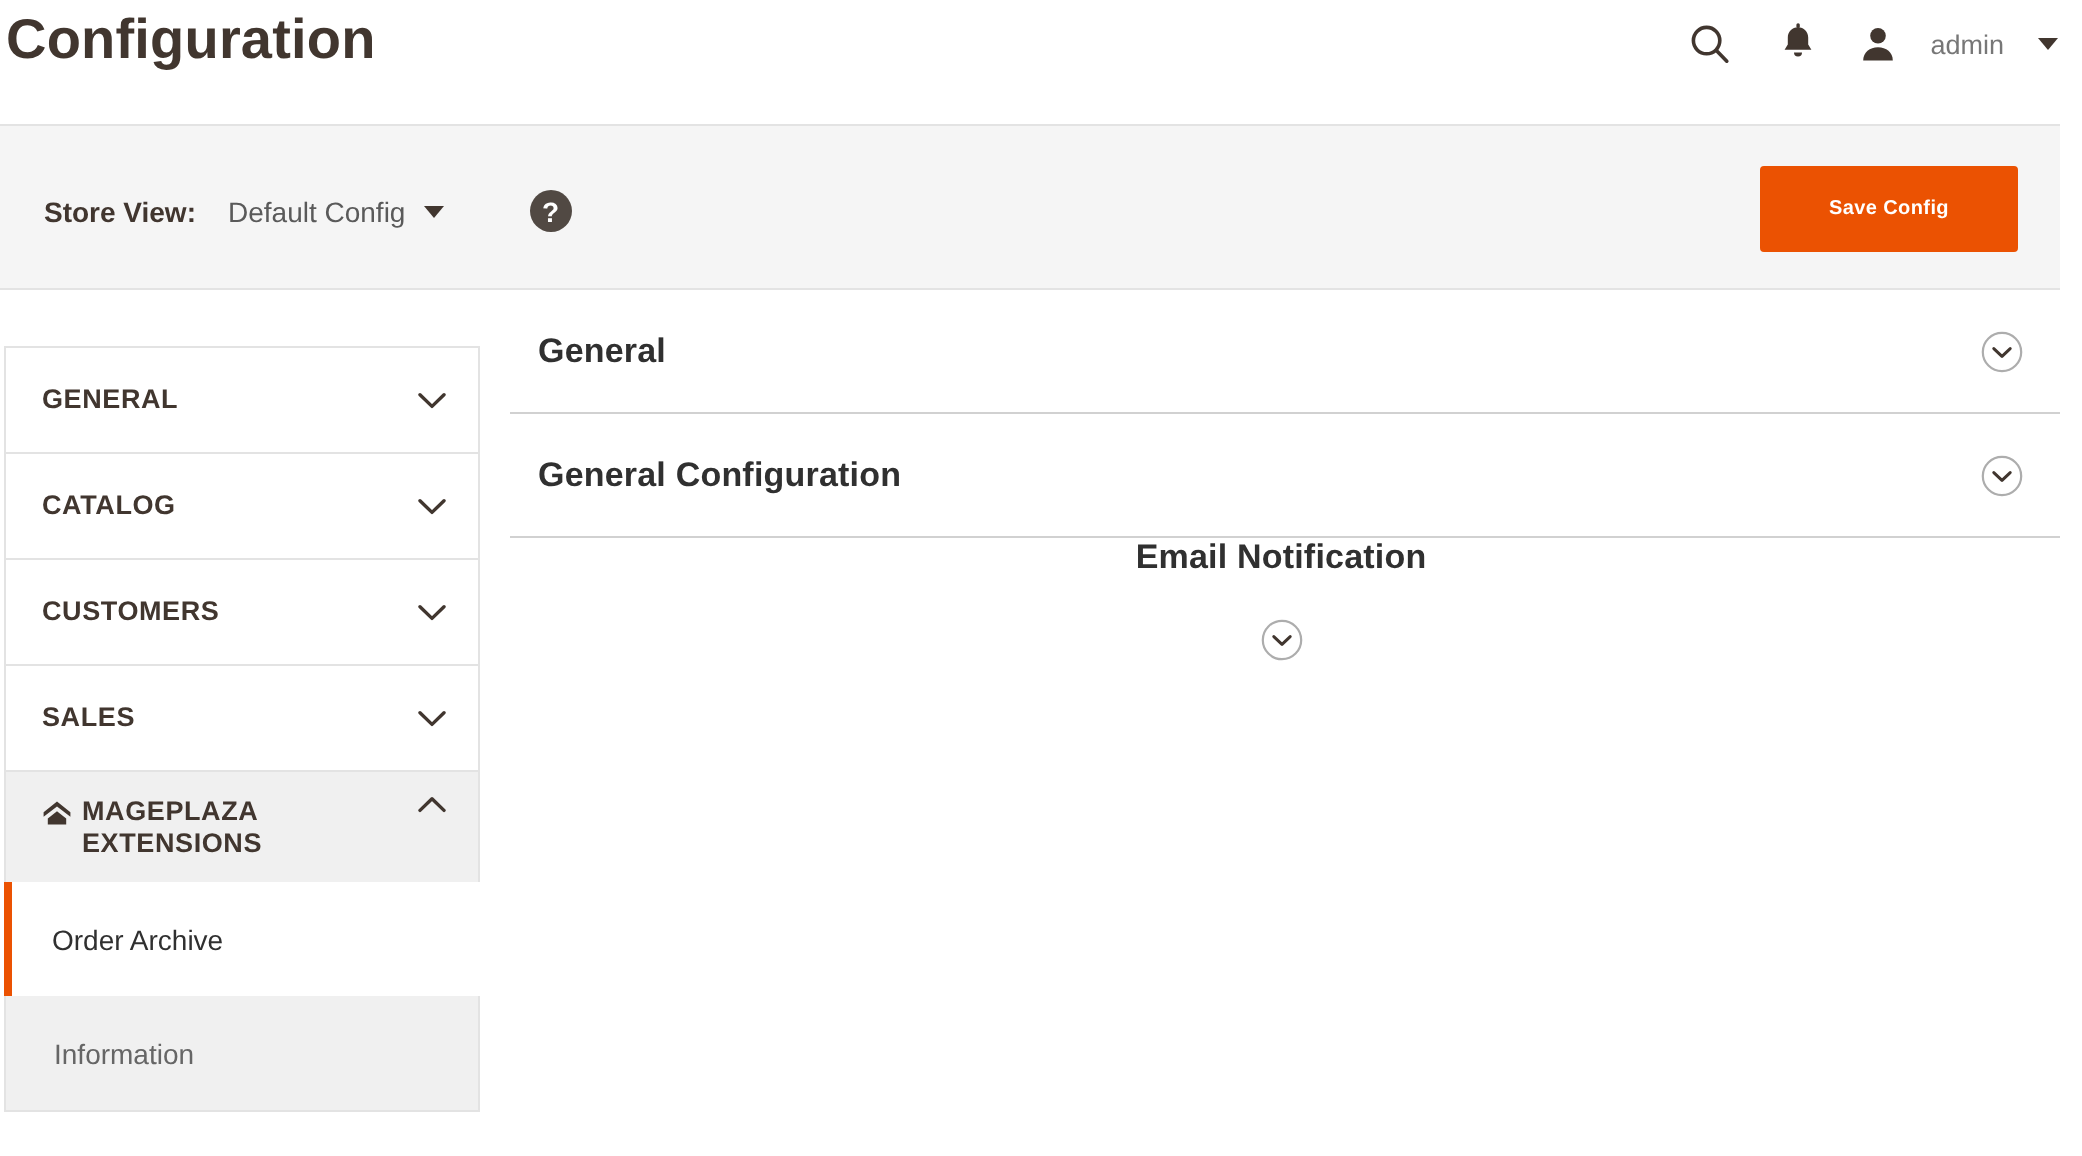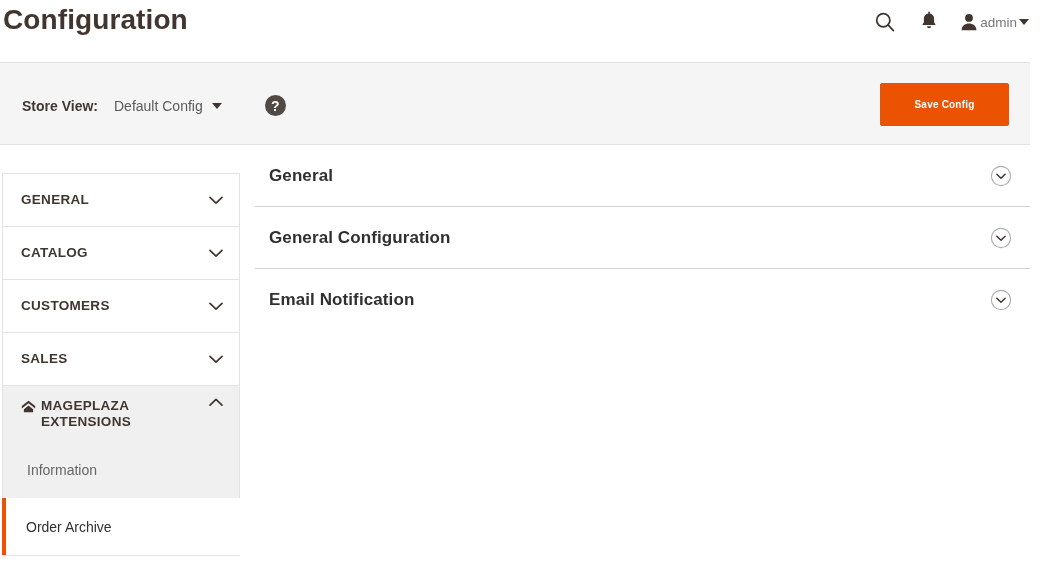--- a/index.html
+++ b/index.html
@@ -53,21 +53,21 @@
     height: 32px;
     display: flex;
     align-items: center;
     justify-content: center;
     cursor: pointer;
   }
 
   .user-block {
     display: flex;
     align-items: center;
-    gap: 1px;
+    gap: 16px;
     padding-left: 8px;
     cursor: pointer;
   }
 
   .user-name {
     font-size: 13.5px;
     color: #777777;
     white-space: nowrap;
   }
 
@@ -275,20 +275,21 @@
     border-bottom: 1px solid #d1d1d1;
     height: 62px;
     display: flex;
     align-items: center;
     padding: 0 29px 0 14px;
     cursor: pointer;
   }
 
   .fieldset-row:last-child {
     border-bottom: none;
+    flex-direction: column;
   }
 
   .fieldset-title {
     font-size: 17px;
     font-weight: bold;
     color: #303030;
     flex: 1;
     letter-spacing: 0.1px;
   }
 
@@ -401,25 +402,25 @@
             <path d="M7.5 5.6 L12.1 9.2 L12.1 12.2 L2.9 12.2 L2.9 9.2 Z" fill="#41362f"></path>
           </svg>
           <span class="nav-section-title">MAGEPLAZA EXTENSIONS</span>
         </span>
         <svg class="chevron" viewBox="0 0 14 9">
           <path d="M1 7.2 L7 1.4 L13 7.2" fill="none" stroke="#41362f" stroke-width="1.7" stroke-linecap="round" stroke-linejoin="round"></path>
         </svg>
       </div>
 
       <div class="nav-subgroup">
+        <div class="nav-subitem active">
+          <span>Order Archive</span>
+        </div>
         <div class="nav-subitem inactive">
           <span>Information</span>
-        </div>
-        <div class="nav-subitem active">
-          <span>Order Archive</span>
         </div>
       </div>
 
     </div>
 
     <div class="config-main">
 
       <div class="fieldset-row">
         <span class="fieldset-title">General</span>
         <svg class="collapse-icon" viewBox="0 0 22 22">

